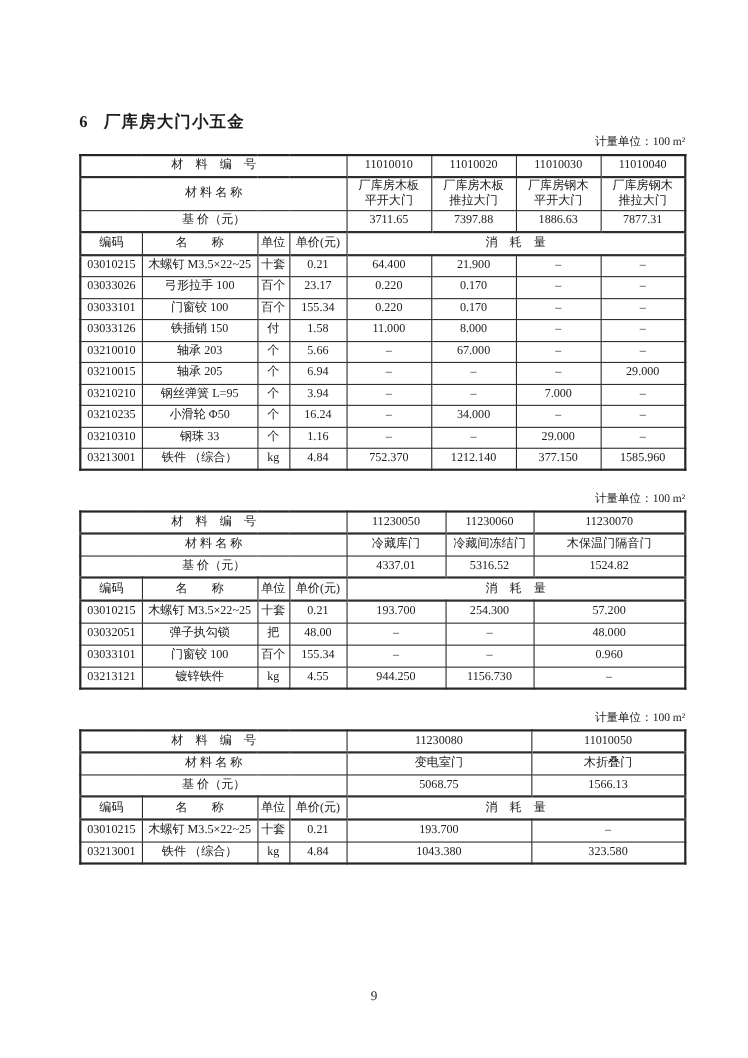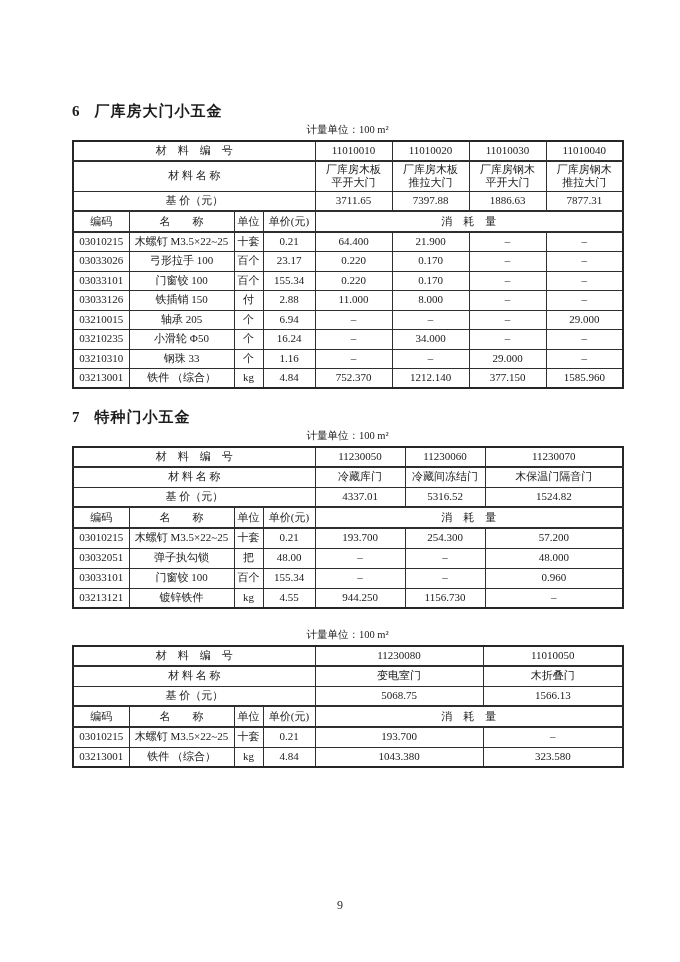--- a/index.html
+++ b/index.html
@@ -24,21 +24,21 @@
   .sec-title{
     margin:0;
     font-size:15px;
     font-weight:bold;
     letter-spacing:1px;
     line-height:18px;
     color:#1c1c1c;
   }
   .sec-title .sec-no{margin-right:14px;}
   .unit-note{
-    text-align:center;
+    text-align:right;
     font-size:10.5px;
     line-height:14px;
     margin-top:3px;
     margin-bottom:3px;
     color:#222;
   }
   table.mat{
     border-collapse:collapse;
     table-layout:fixed;
     width:551px;
@@ -160,35 +160,55 @@
               <td class="cell-price">155.34</td>
               <td class="cell-val">0.220</td>
               <td class="cell-val">0.170</td>
               <td class="cell-val">–</td>
               <td class="cell-val">–</td>
             </tr>
             <tr class="body-row">
               <td class="cell-code">03033126</td>
               <td class="cell-name">铁插销 150</td>
               <td class="cell-unit">付</td>
-              <td class="cell-price">2.88</td>
+              <td class="cell-price">1.58</td>
               <td class="cell-val">11.000</td>
               <td class="cell-val">8.000</td>
               <td class="cell-val">–</td>
               <td class="cell-val">–</td>
             </tr>
             <tr class="body-row">
+              <td class="cell-code">03210010</td>
+              <td class="cell-name">轴承 203</td>
+              <td class="cell-unit">个</td>
+              <td class="cell-price">5.66</td>
+              <td class="cell-val">–</td>
+              <td class="cell-val">67.000</td>
+              <td class="cell-val">–</td>
+              <td class="cell-val">–</td>
+            </tr>
+            <tr class="body-row">
               <td class="cell-code">03210015</td>
               <td class="cell-name">轴承 205</td>
               <td class="cell-unit">个</td>
               <td class="cell-price">6.94</td>
               <td class="cell-val">–</td>
               <td class="cell-val">–</td>
               <td class="cell-val">–</td>
               <td class="cell-val">29.000</td>
+            </tr>
+            <tr class="body-row">
+              <td class="cell-code">03210210</td>
+              <td class="cell-name">钢丝弹簧 L=95</td>
+              <td class="cell-unit">个</td>
+              <td class="cell-price">3.94</td>
+              <td class="cell-val">–</td>
+              <td class="cell-val">–</td>
+              <td class="cell-val">7.000</td>
+              <td class="cell-val">–</td>
             </tr>
             <tr class="body-row">
               <td class="cell-code">03210235</td>
               <td class="cell-name">小滑轮 Φ50</td>
               <td class="cell-unit">个</td>
               <td class="cell-price">16.24</td>
               <td class="cell-val">–</td>
               <td class="cell-val">34.000</td>
               <td class="cell-val">–</td>
               <td class="cell-val">–</td>
@@ -211,21 +231,20 @@
               <td class="cell-val">752.370</td>
               <td class="cell-val">1212.140</td>
               <td class="cell-val">377.150</td>
               <td class="cell-val">1585.960</td>
             </tr>
           </tbody>
       </table>
     </div>
 
     <div class="sec">
-      <h2 class="sec-title"><span class="sec-no">7</span><span>特种门小五金</span></h2>
       <div class="unit-note">计量单位：100 m²</div>
       <table class="mat t2">
         <colgroup>
           <col style="width:56px">
             <col style="width:105px">
             <col style="width:29px">
             <col style="width:52px">
           <col style="width:90px">
             <col style="width:80px">
             <col style="width:138px">

